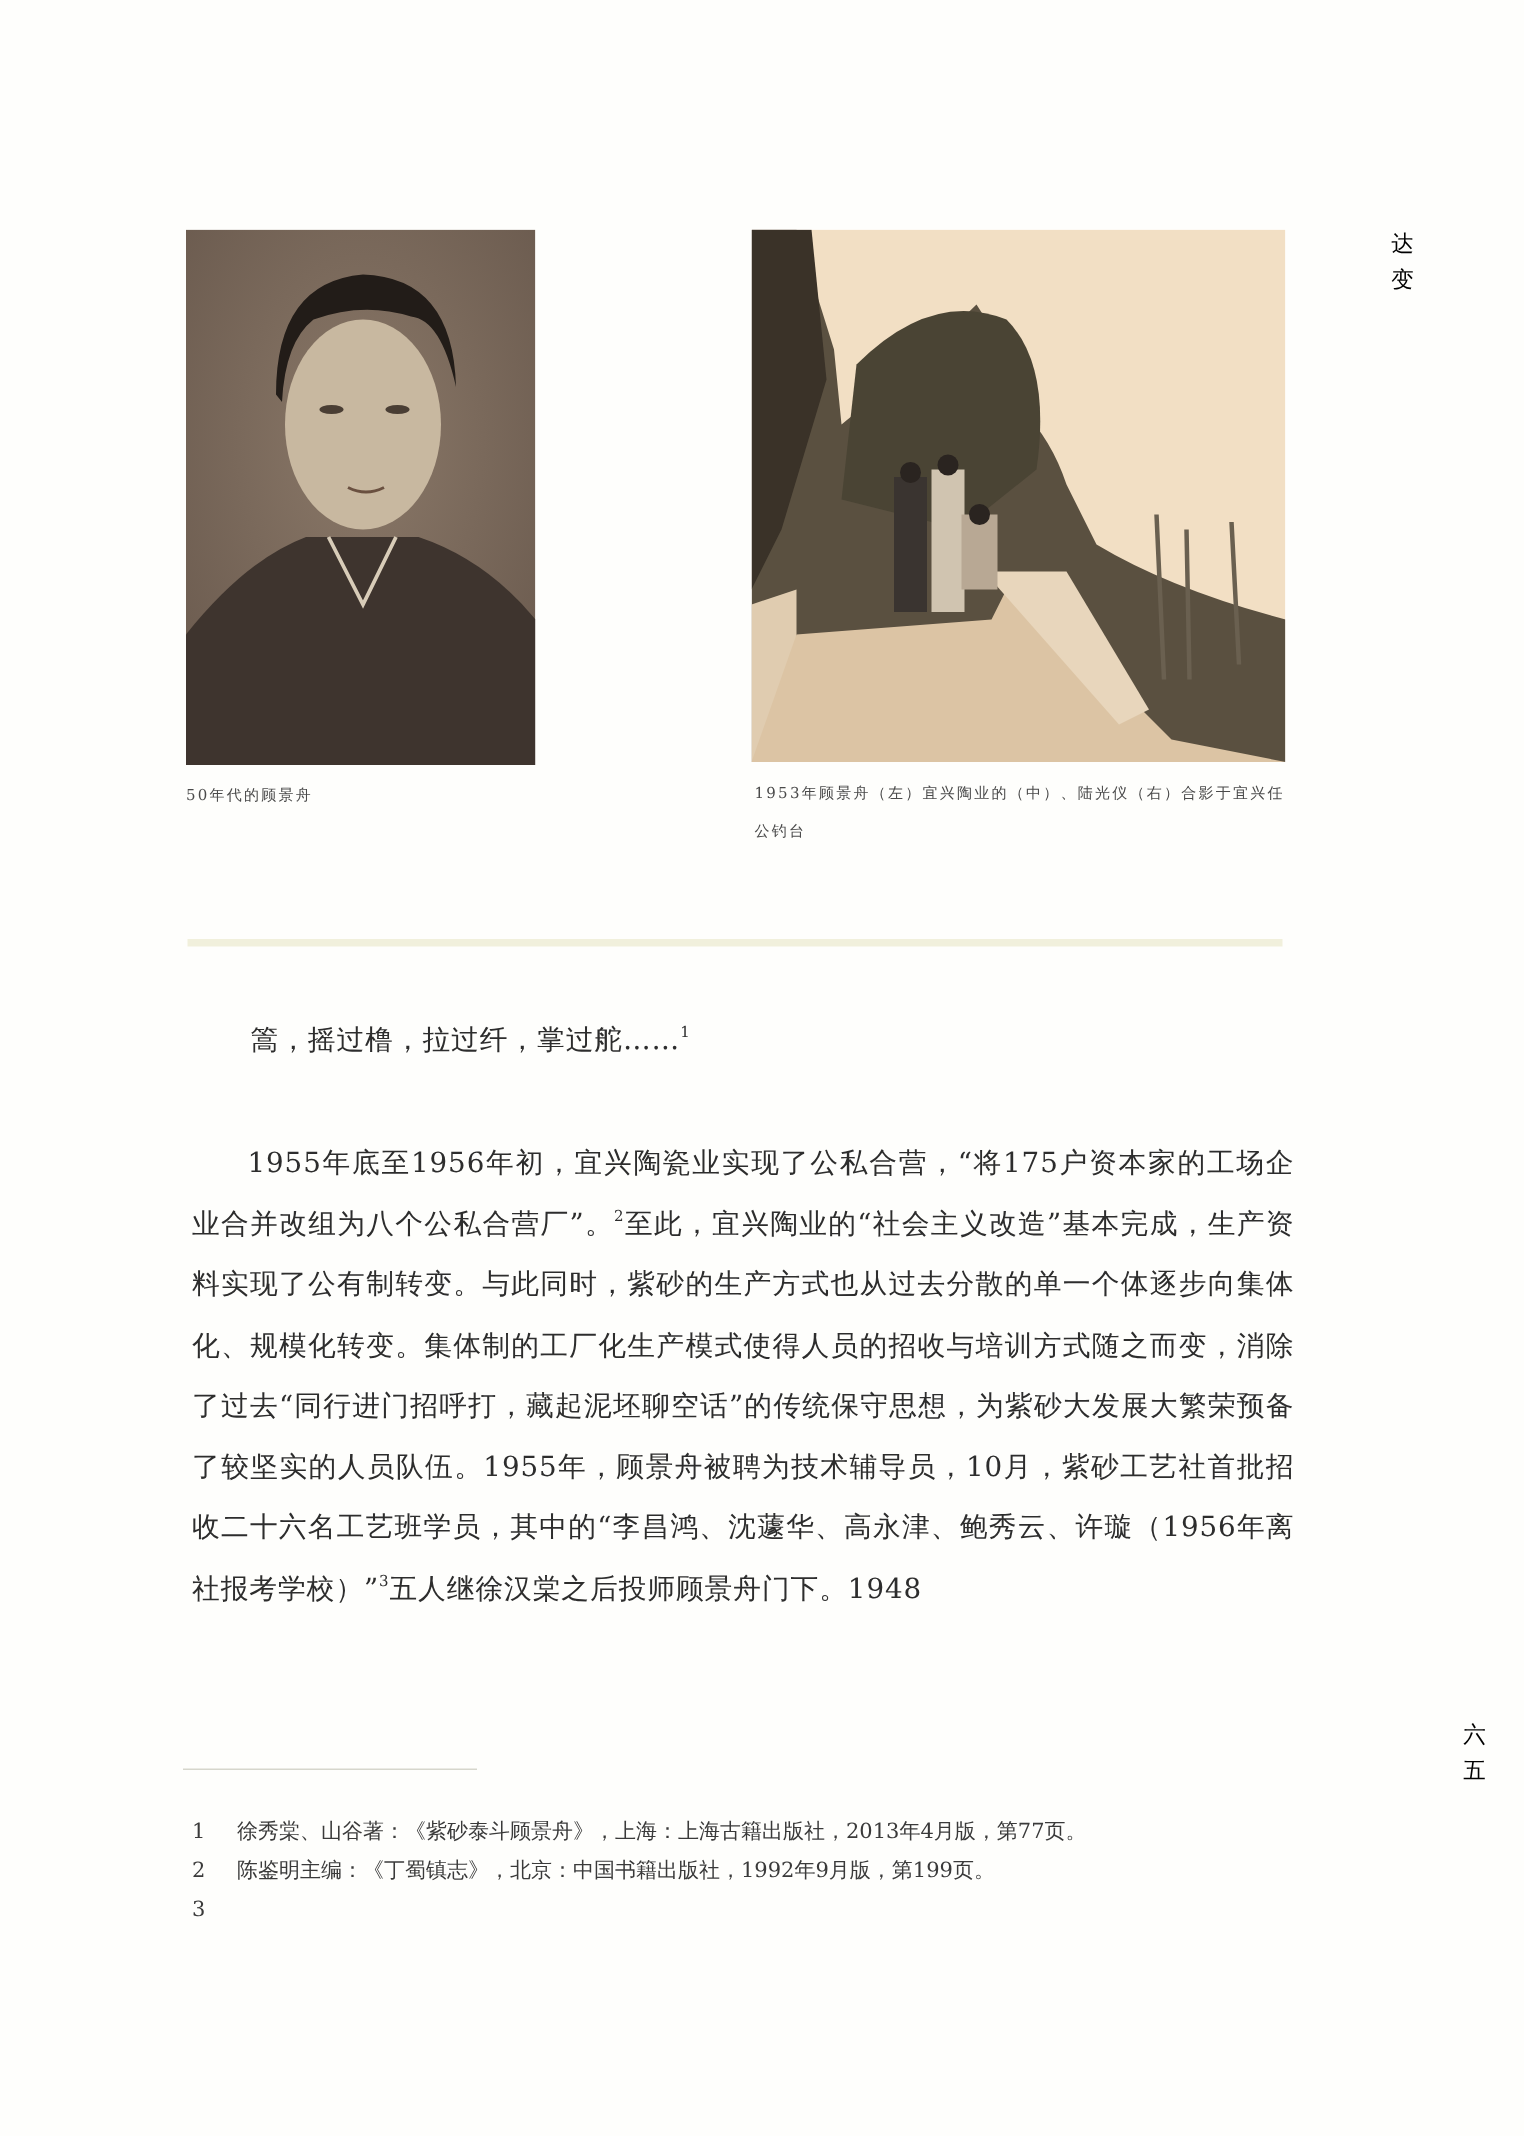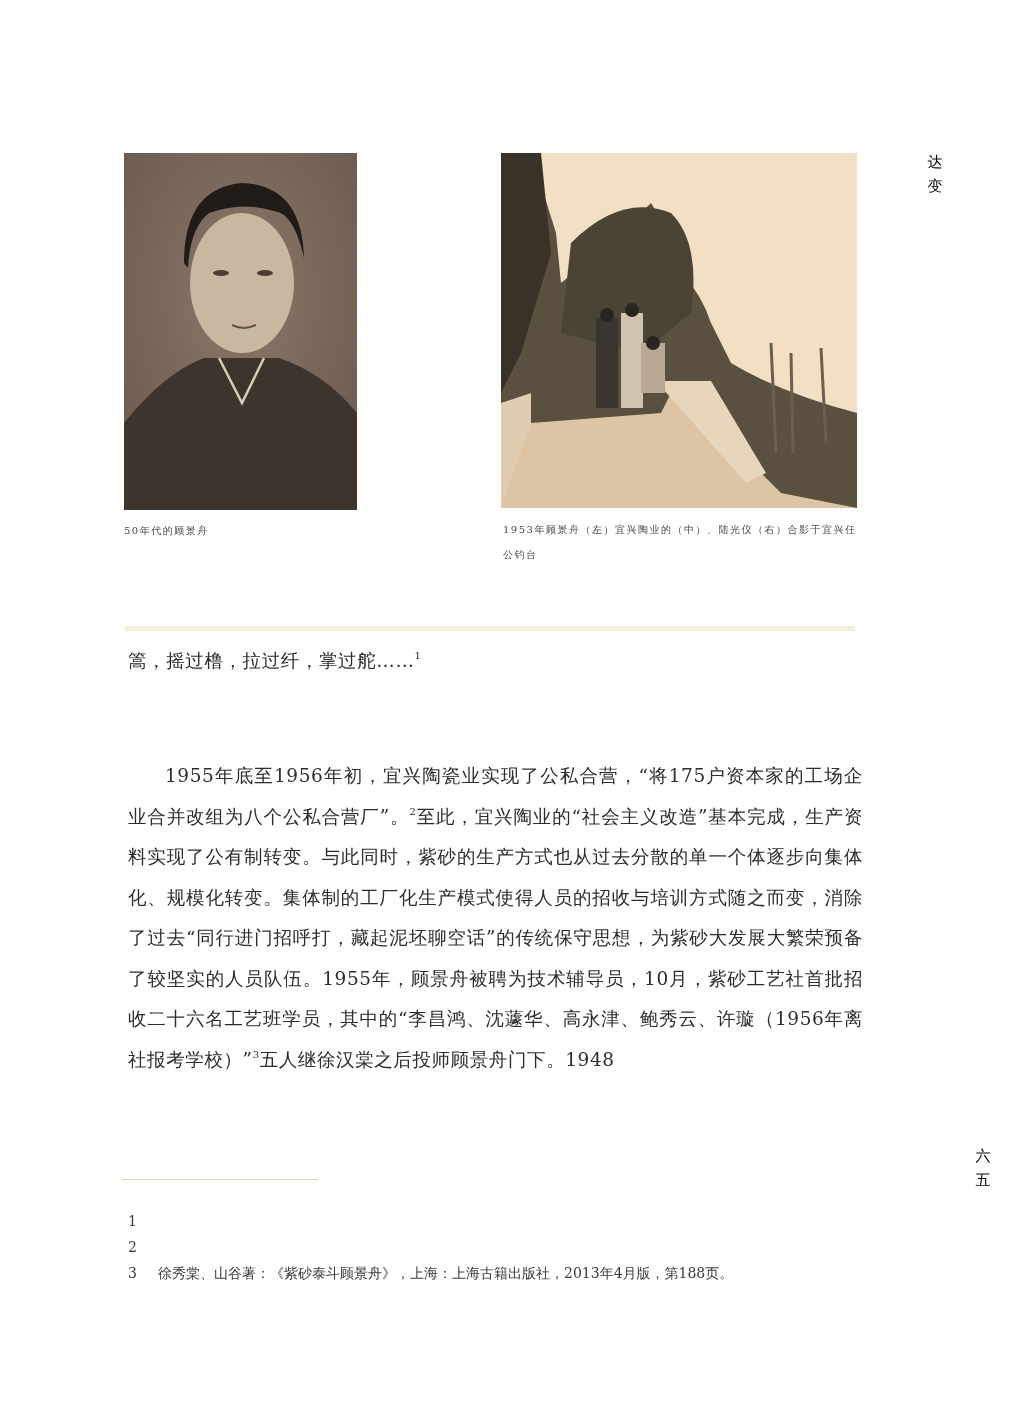--- a/index.html
+++ b/index.html
@@ -26,21 +26,21 @@
     #chapter-tab { left: 925px; top: 150px; }
     #page-number { left: 973px; top: 1144px; }
     .divider { position: absolute; background: #f1f0dc; }
     #top-divider { left: 125px; top: 626px; width: 730px; height: 5px; }
     #footnote-divider { left: 122px; top: 1179px; width: 196px; height: 1px; background: #d6d6cc; }
     .body-text {
       position: absolute; left: 128px; width: 735px;
       font-size: 18.5px; color: #2d2d2d; letter-spacing: 0.6px;
       text-align: justify;
     }
-    #continuation { top: 644px; line-height: 34px; }
+    #continuation { top: 677px; line-height: 34px; margin-left: 39px; }
     #paragraph { top: 756px; line-height: 40.5px; text-indent: 2em; }
     sup { font-size: 10px; vertical-align: 8px; line-height: 0; }
     .footnotes { position: absolute; left: 128px; top: 1208px; width: 740px; }
     .footnote { font-size: 14px; color: #3a3a3a; line-height: 26px; display: flex; }
     .fn-num { width: 30px; }
   </style>
 </head>
 <body>
 
 <div id="chapter-tab" class="side-label">达变</div>
@@ -96,21 +96,22 @@
   <span>1955年底至1956年初，宜兴陶瓷业实现了公私合营，“将175户资本家的工场企业合并改组为八个公私合营厂”。</span><sup>2</sup><span>至此，宜兴陶业的“社会主义改造”基本完成，生产资料实现了公有制转变。与此同时，紫砂的生产方式也从过去分散的单一个体逐步向集体化、规模化转变。集体制的工厂化生产模式使得人员的招收与培训方式随之而变，消除了过去“同行进门招呼打，藏起泥坯聊空话”的传统保守思想，为紫砂大发展大繁荣预备了较坚实的人员队伍。1955年，顾景舟被聘为技术辅导员，10月，紫砂工艺社首批招收二十六名工艺班学员，其中的“李昌鸿、沈蘧华、高永津、鲍秀云、许璇（1956年离社报考学校）”</span><sup>3</sup><span>五人继徐汉棠之后投师顾景舟门下。1948</span>
 </div>
 
 <div id="page-number" class="side-label">六五</div>
 
 <div id="footnote-divider" class="divider"></div>
 
 <div class="footnotes">
   <div class="footnote">
     <span class="fn-num">1</span>
+    <span>徐秀棠、山谷著：《紫砂泰斗顾景舟》，上海：上海古籍出版社，2013年4月版，第77页。</span>
   </div>
   <div class="footnote">
     <span class="fn-num">2</span>
+    <span>陈鉴明主编：《丁蜀镇志》，北京：中国书籍出版社，1992年9月版，第199页。</span>
   </div>
   <div class="footnote">
     <span class="fn-num">3</span>
-    <span>徐秀棠、山谷著：《紫砂泰斗顾景舟》，上海：上海古籍出版社，2013年4月版，第188页。</span>
   </div>
 </div>
 
 </body></html>

